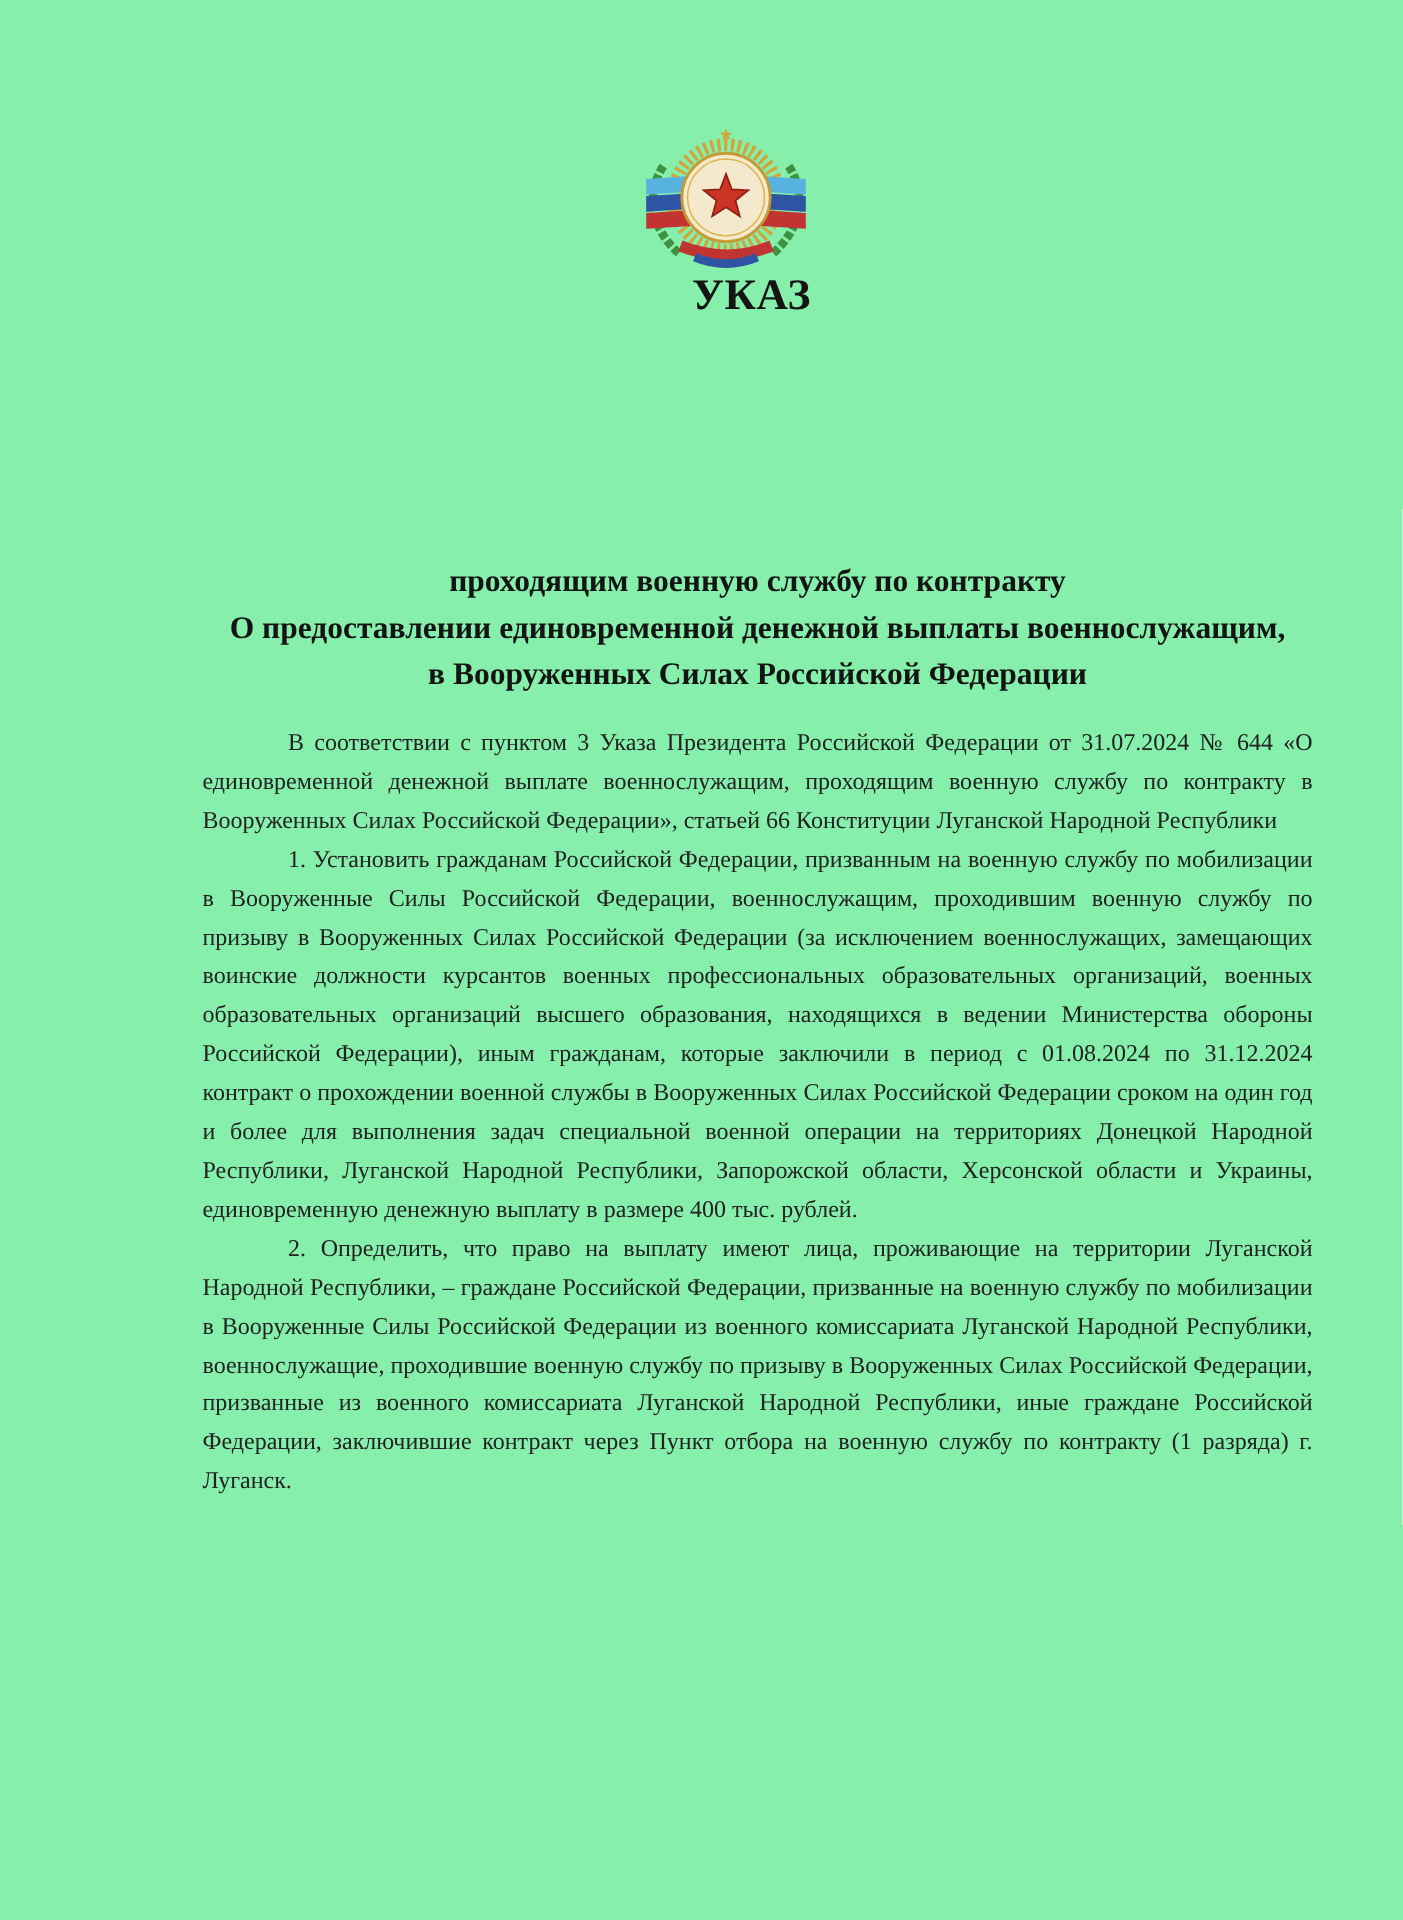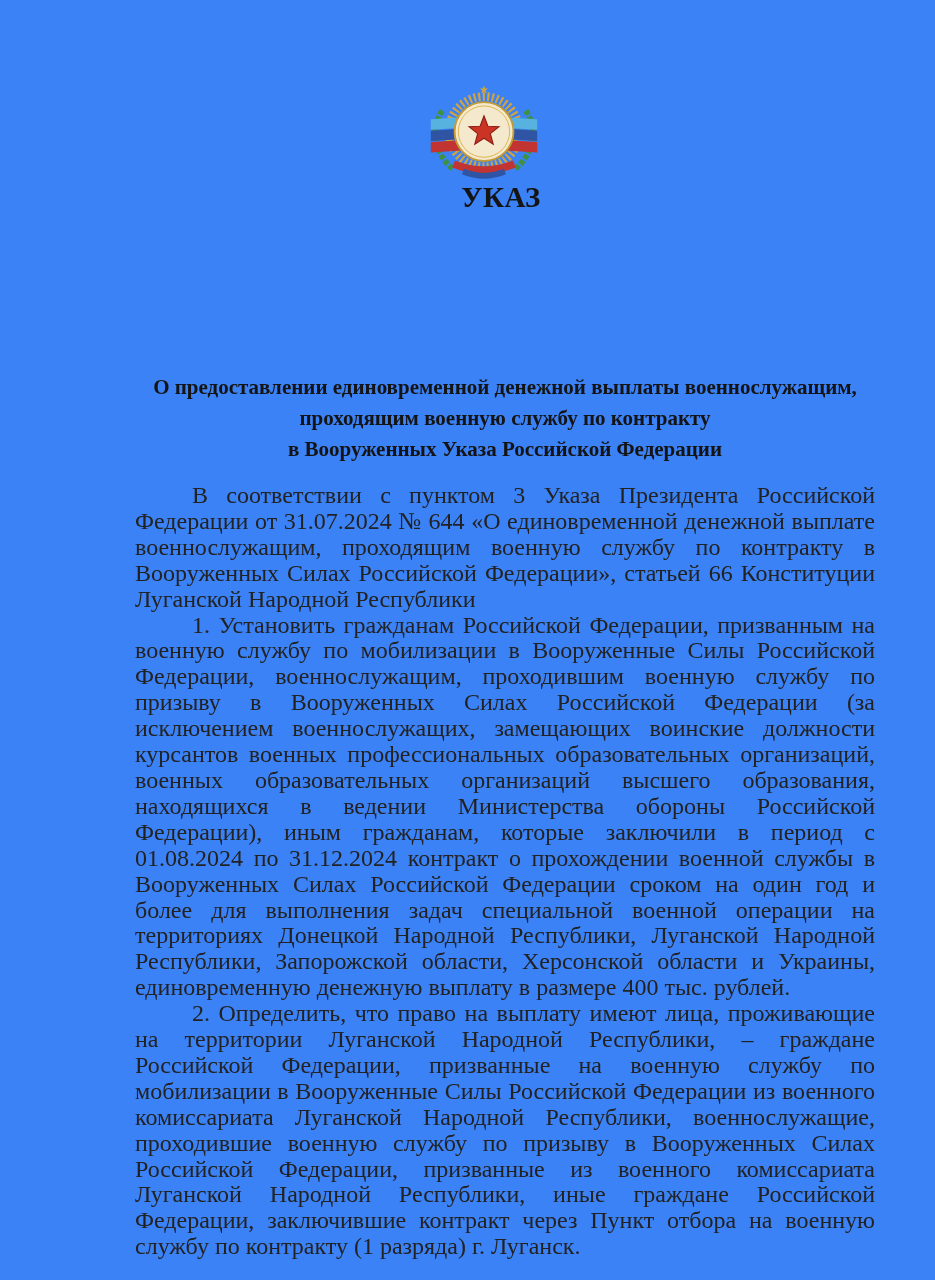--- a/index.html
+++ b/index.html
@@ -1,20 +1,20 @@
 <!DOCTYPE html>
 <html><head>
 <meta charset="utf-8">
 <style>
   html, body { margin: 0; padding: 0; background: #ffffff; }
   .page {
     position: relative;
     width: 935px;
     height: 1280px;
-    background: #3b82f6;
+    background: #86efac;
     font-family: "Liberation Serif", serif;
     color: #1c1c1c;
     overflow: hidden;
   }
   .emblem {
     position: absolute;
     left: 427px;
     top: 84px;
     width: 114px;
     height: 99px;
@@ -41,21 +41,21 @@
     font-weight: bold;
     font-size: 21px;
     line-height: 31px;
     color: #141414;
   }
   .body-text {
     position: absolute;
     left: 135px;
     top: 483px;
     width: 740px;
-    font-size: 24px;
+    font-size: 16px;
     line-height: 25.9px;
     text-align: justify;
     color: #222222;
   }
   .para { margin: 0; }
   .indent { text-indent: 57px; }
   .noindent { text-indent: 0; }
 </style>
 </head>
 <body>
@@ -98,23 +98,23 @@
         <polygon points="60,1.5 61.2,4.6 64.4,4.6 61.8,6.6 62.8,9.8 60,7.9 57.2,9.8 58.2,6.6 55.6,4.6 58.8,4.6" fill="#d3a43c"></polygon>
       </g>
     </svg>
   </div>
 
   <div class="doc-title">
     <div>УКАЗ</div>
   </div>
 
   <div class="subject">
+    <div>проходящим военную службу по контракту</div>
     <div>О предоставлении единовременной денежной выплаты военнослужащим,</div>
-    <div>проходящим военную службу по контракту</div>
-    <div>в Вооруженных Указа Российской Федерации</div>
+    <div>в Вооруженных Силах Российской Федерации</div>
   </div>
 
   <div class="body-text">
     <p class="para indent">В соответствии с пунктом 3 Указа Президента Российской Федерации от 31.07.2024 № 644 «О единовременной денежной выплате военнослужащим, проходящим военную службу по контракту в Вооруженных Силах Российской Федерации», статьей 66 Конституции Луганской Народной Республики</p>
     <p class="para indent">1. Установить гражданам Российской Федерации, призванным на военную службу по мобилизации в Вооруженные Силы Российской Федерации, военнослужащим, проходившим военную службу по призыву в Вооруженных Силах Российской Федерации (за исключением военнослужащих, замещающих воинские должности курсантов военных профессиональных образовательных организаций, военных образовательных организаций высшего образования, находящихся в ведении Министерства обороны Российской Федерации), иным гражданам, которые заключили в период с 01.08.2024 по 31.12.2024 контракт о прохождении военной службы в Вооруженных Силах Российской Федерации сроком на один год и более для выполнения задач специальной военной операции на территориях Донецкой Народной Республики, Луганской Народной Республики, Запорожской области, Херсонской области и Украины, единовременную денежную выплату в размере 400 тыс. рублей.</p>
     <p class="para indent">2. Определить, что право на выплату имеют лица, проживающие на территории Луганской Народной Республики, – граждане Российской Федерации, призванные на военную службу по мобилизации в Вооруженные Силы Российской Федерации из военного комиссариата Луганской Народной Республики, военнослужащие, проходившие военную службу по призыву в Вооруженных Силах Российской Федерации, призванные из военного комиссариата Луганской Народной Республики, иные граждане Российской Федерации, заключившие контракт через Пункт отбора на военную службу по контракту (1 разряда) г. Луганск.</p>
   </div>
 
 </div>
 

